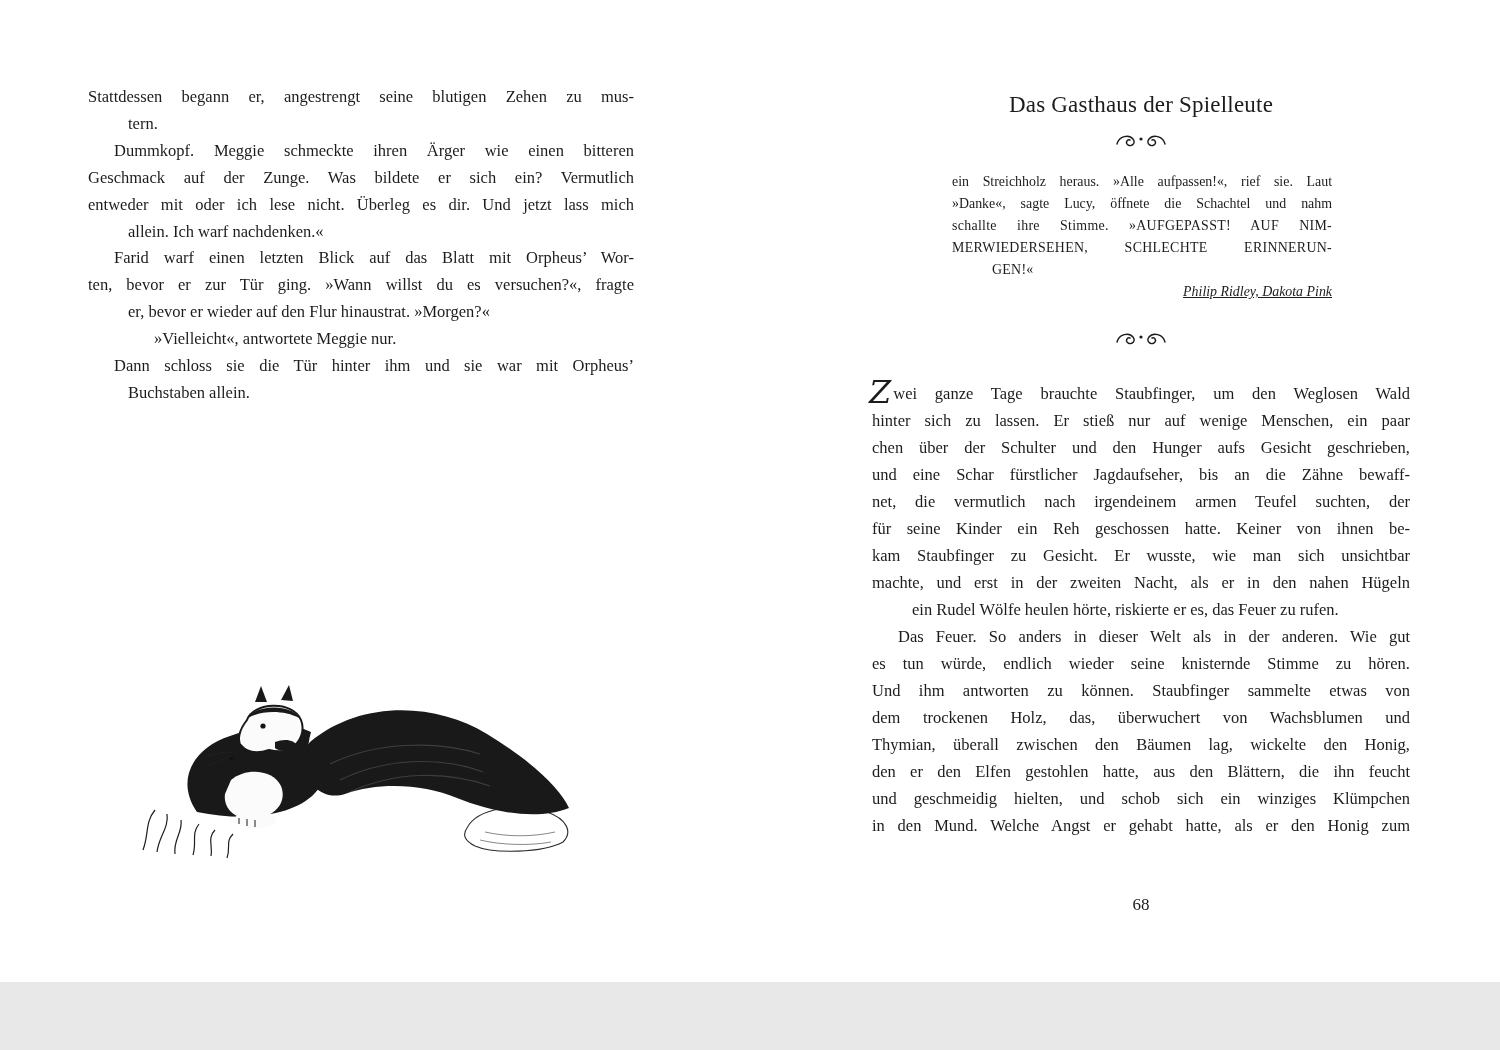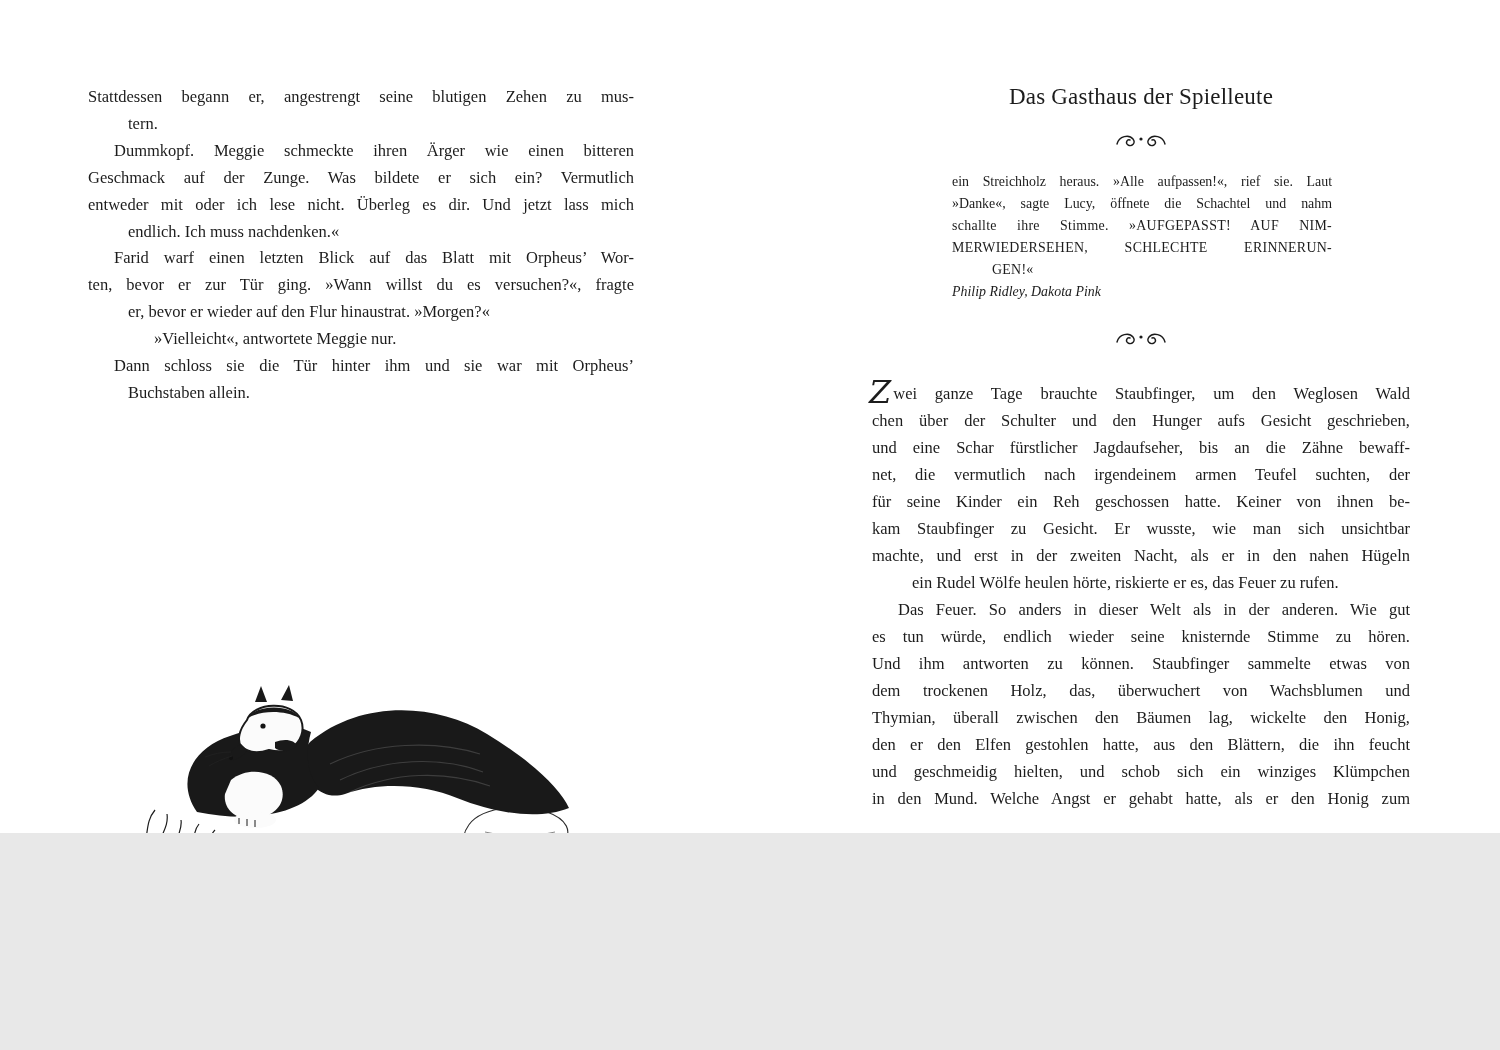--- a/index.html
+++ b/index.html
@@ -1,42 +1,42 @@
 <!DOCTYPE html>
 <html><head>
 <meta charset="utf-8">
 <style>
   html,body{margin:0;padding:0;background:#e8e8e8;}
   .canvas{
-    position:relative;width:1500px;height:833px;background:#ffffff;
+    position:relative;width:1500px;height:982px;background:#ffffff;
     overflow:hidden;color:#1c1c1c;
     font-family:"Liberation Serif","DejaVu Serif",serif;
   }
   
   .ln{text-align:justify;text-align-last:justify;white-space:normal;}
   .ln.last{text-align-last:left;margin-left:40px;}
   .ln.ind{text-indent:26px;}
   .ln.caps{letter-spacing:0.3px;}
 
   .left-text{position:absolute;left:88px;top:84px;width:546px;
     font-size:16.5px;line-height:26.9px;}
 
   .illus{position:absolute;left:135px;top:662px;width:470px;height:215px;}
   .illus svg{display:block;width:100%;height:100%;}
 
-  .right-title{position:absolute;left:872px;top:84px;width:538px;
+  .right-title{position:absolute;left:872px;top:92px;width:538px;
     text-align:center;font-size:23px;letter-spacing:0.2px;}
 
   .orn{position:absolute;left:872px;width:538px;text-align:center;line-height:0;}
   .orn.o1{top:132px}
   .orn.o2{top:330px}
 
   .epigraph{position:absolute;left:952px;top:171px;width:380px;
     font-size:13.9px;line-height:22px;}
-  .attribution{font-style:italic;text-align:left;}
+  .attribution{font-style:italic;text-align:right;text-decoration:underline;}
 
   .body-text{position:absolute;left:872px;top:380px;width:538px;
     font-size:16.5px;line-height:27px;}
   .dropcap{
     font-family:"DejaVu Serif",serif;font-style:italic;
     font-size:32px;line-height:0;vertical-align:-4px;margin:0 2px 0 -3px;
   }
   .pagenum{position:absolute;left:872px;top:895px;width:538px;
     text-align:center;font-size:17px;}
 </style>
@@ -44,21 +44,21 @@
 <body>
 
 <div class="canvas">
 
   <div class="left-text" id="left-lines">
       <div class="ln">Stattdessen begann er, angestrengt seine blutigen Zehen zu mus-</div>
       <div class="ln last">tern.</div>
       <div class="ln ind">Dummkopf. Meggie schmeckte ihren Ärger wie einen bitteren</div>
       <div class="ln">Geschmack auf der Zunge. Was bildete er sich ein? Vermutlich</div>
       <div class="ln">entweder mit oder ich lese nicht. Überleg es dir. Und jetzt lass mich</div>
-      <div class="ln last">endlich. Ich muss nachdenken.«</div>
+      <div class="ln last">allein. Ich warf nachdenken.«</div>
       <div class="ln ind">Farid warf einen letzten Blick auf das Blatt mit Orpheus’ Wor-</div>
       <div class="ln">ten, bevor er zur Tür ging. »Wann willst du es versuchen?«, fragte</div>
       <div class="ln last">er, bevor er wieder auf den Flur hinaustrat. »Morgen?«</div>
       <div class="ln last ind">»Vielleicht«, antwortete Meggie nur.</div>
       <div class="ln ind">Dann schloss sie die Tür hinter ihm und sie war mit Orpheus’</div>
       <div class="ln last">Buchstaben allein.</div>
     </div>
 
   <div class="illus">
     <svg viewBox="0 0 470 215">
@@ -139,20 +139,21 @@
       <g fill="none" stroke="#1b1b1b" stroke-width="1.4" stroke-linecap="round">
         <path d="M2 12 C4 4 14 2 18 7 C21 11 17 15 13 13 C10 11 12 7 15 8"></path>
         <path d="M50 12 C48 4 38 2 34 7 C31 11 35 15 39 13 C42 11 40 7 37 8"></path>
       </g>
       <circle cx="26" cy="7" r="1.6" fill="#1b1b1b"></circle>
     </svg>
   </div>
 
   <div class="body-text" id="body-lines">
       <div class="ln"><span class="dropcap">Z</span>wei ganze Tage brauchte Staubfinger, um den Weglosen Wald</div>
+      <div class="ln">hinter sich zu lassen. Er stieß nur auf wenige Menschen, ein paar</div>
       <div class="ln">chen über der Schulter und den Hunger aufs Gesicht geschrieben,</div>
       <div class="ln">und eine Schar fürstlicher Jagdaufseher, bis an die Zähne bewaff-</div>
       <div class="ln">net, die vermutlich nach irgendeinem armen Teufel suchten, der</div>
       <div class="ln">für seine Kinder ein Reh geschossen hatte. Keiner von ihnen be-</div>
       <div class="ln">kam Staubfinger zu Gesicht. Er wusste, wie man sich unsichtbar</div>
       <div class="ln">machte, und erst in der zweiten Nacht, als er in den nahen Hügeln</div>
       <div class="ln last">ein Rudel Wölfe heulen hörte, riskierte er es, das Feuer zu rufen.</div>
       <div class="ln ind">Das Feuer. So anders in dieser Welt als in der anderen. Wie gut</div>
       <div class="ln">es tun würde, endlich wieder seine knisternde Stimme zu hören.</div>
       <div class="ln">Und ihm antworten zu können. Staubfinger sammelte etwas von</div>

